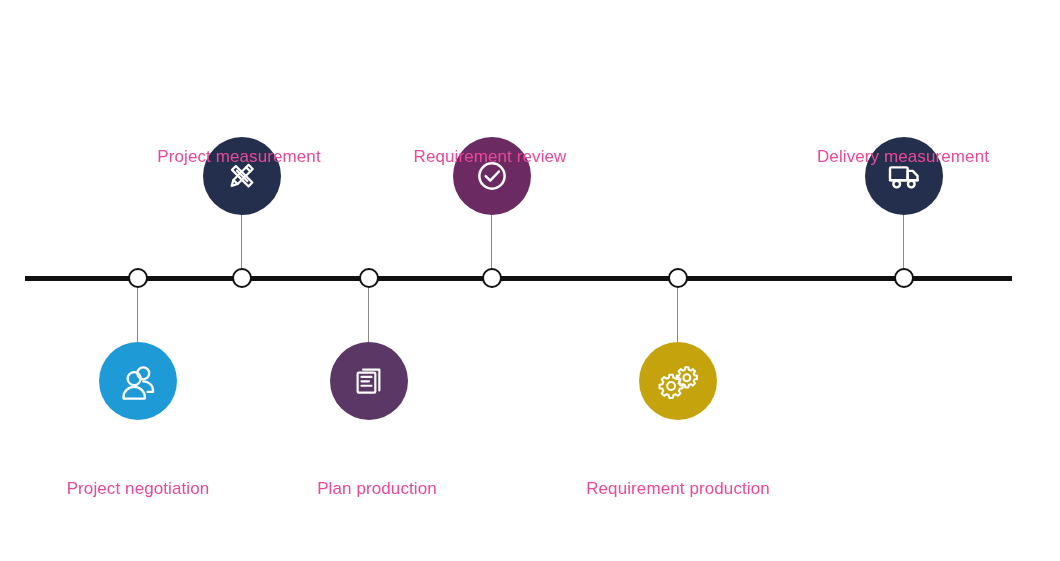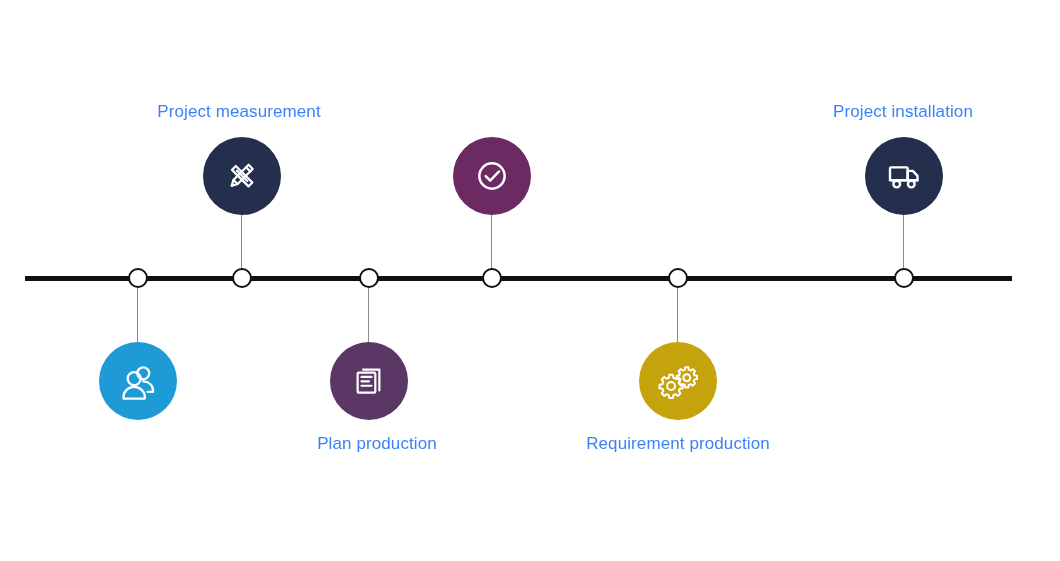--- a/index.html
+++ b/index.html
@@ -56,25 +56,26 @@
     box-sizing: border-box;
   }
   .bubble svg {
     display: block;
   }
 
   
   .caption {
     position: absolute;
     font-size: 17px;
-    color: #3b82f6;
+    color: #ec4899;
     white-space: nowrap;
     letter-spacing: 0.1px;
     transform: translateX(-50%);
     font-weight: 400;
+    margin-top: 45px;
   }
 </style>
 </head>
 <body>
 
 <div id="timeline-canvas">
 
   <div class="axis-line" style="left:25px; top:276px; width:987px;"></div>
 
   <div class="connector" style="left:137px; top:288px; height:54px;"></div>
@@ -82,20 +83,21 @@
   <div class="bubble" style="left:99px; top:342px; background:#1e9bd7;">
     <span>
       <svg width="46" height="46" viewBox="0 0 48 48" fill="none" stroke="#ffffff" stroke-width="2.4" stroke-linecap="round" stroke-linejoin="round">
         <circle cx="29.5" cy="16" r="6.2"></circle>
         <path d="M29.5 24.4c5.6 0 10.2 4.2 10.2 9.4v1.6H34"></path>
         <circle cx="20" cy="21.5" r="6.8"></circle>
         <path d="M20 30.2c-6.1 0-11.1 4.6-11.1 10.3v1.8h22.2v-1.8c0-5.7-5-10.3-11.1-10.3z"></path>
       </svg>
     </span>
   </div>
+  <div class="caption" style="left:138px; top:434px;">Project negotiation</div>
 
   <div class="connector" style="left:241px; top:215px; height:54px;"></div>
   <div class="node" style="left:232px; top:268px;"></div>
   <div class="bubble" style="left:203px; top:137px; background:#232f4d;">
     <span>
       <svg width="46" height="46" viewBox="0 0 48 48" fill="none" stroke="#ffffff" stroke-width="2.3" stroke-linecap="round" stroke-linejoin="round">
 
         <path d="M13.6 17.6L17.6 13.6l17.2 17.2-4 4z"></path>
         <path d="M18.8 18.4l2.4 2.4M23.0 22.6l2.4 2.4M27.2 26.8l2.4 2.4"></path>
 
@@ -128,20 +130,21 @@
   <div class="connector" style="left:491px; top:215px; height:54px;"></div>
   <div class="node" style="left:482px; top:268px;"></div>
   <div class="bubble" style="left:453px; top:137px; background:#6b2a62;">
     <span>
       <svg width="46" height="46" viewBox="0 0 48 48" fill="none" stroke="#ffffff" stroke-width="2.6" stroke-linecap="round" stroke-linejoin="round">
         <circle cx="24" cy="24" r="13.2"></circle>
         <path d="M17.4 24.2l4.7 4.7 9.1-9.6"></path>
       </svg>
     </span>
   </div>
+  <div class="caption" style="left:490px; top:102px;">Requirement review</div>
 
   <div class="connector" style="left:677px; top:288px; height:54px;"></div>
   <div class="node" style="left:668px; top:268px;"></div>
   <div class="bubble" style="left:639px; top:342px; background:#c5a30d;">
     <span>
       <svg width="46" height="46" viewBox="0 0 48 48" fill="none" stroke="#ffffff" stroke-width="2.1" stroke-linecap="round" stroke-linejoin="round">
 
         <path d="M31.6 9.6h3.2l.5 2.6 2.0.9 2.2-1.5 2.3 2.3-1.5 2.2.9 2.0 2.6.5v3.2l-2.6.5-.9 2.0 1.5 2.2-2.3 2.3-2.2-1.5-2.0.9-.5 2.6h-3.2l-.5-2.6-2.0-.9-2.2 1.5-2.3-2.3 1.5-2.2-.9-2.0-2.6-.5v-3.2l2.6-.5.9-2.0-1.5-2.2 2.3-2.3 2.2 1.5 2.0-.9z"></path>
         <circle cx="33.2" cy="20.6" r="3.6"></circle>
 
@@ -162,15 +165,15 @@
 
         <path d="M27.8 18.6h5.3l5.0 5.2v4.6h-10.3z"></path>
 
         <path d="M9.4 28.4h28.7"></path>
 
         <circle cx="16.4" cy="32.4" r="3.5"></circle>
         <circle cx="31.6" cy="32.4" r="3.5"></circle>
       </svg>
     </span>
   </div>
-  <div class="caption" style="left:903px; top:102px;">Project installation</div>
+  <div class="caption" style="left:903px; top:102px;">Delivery measurement</div>
 
 </div>
 
 </body></html>

